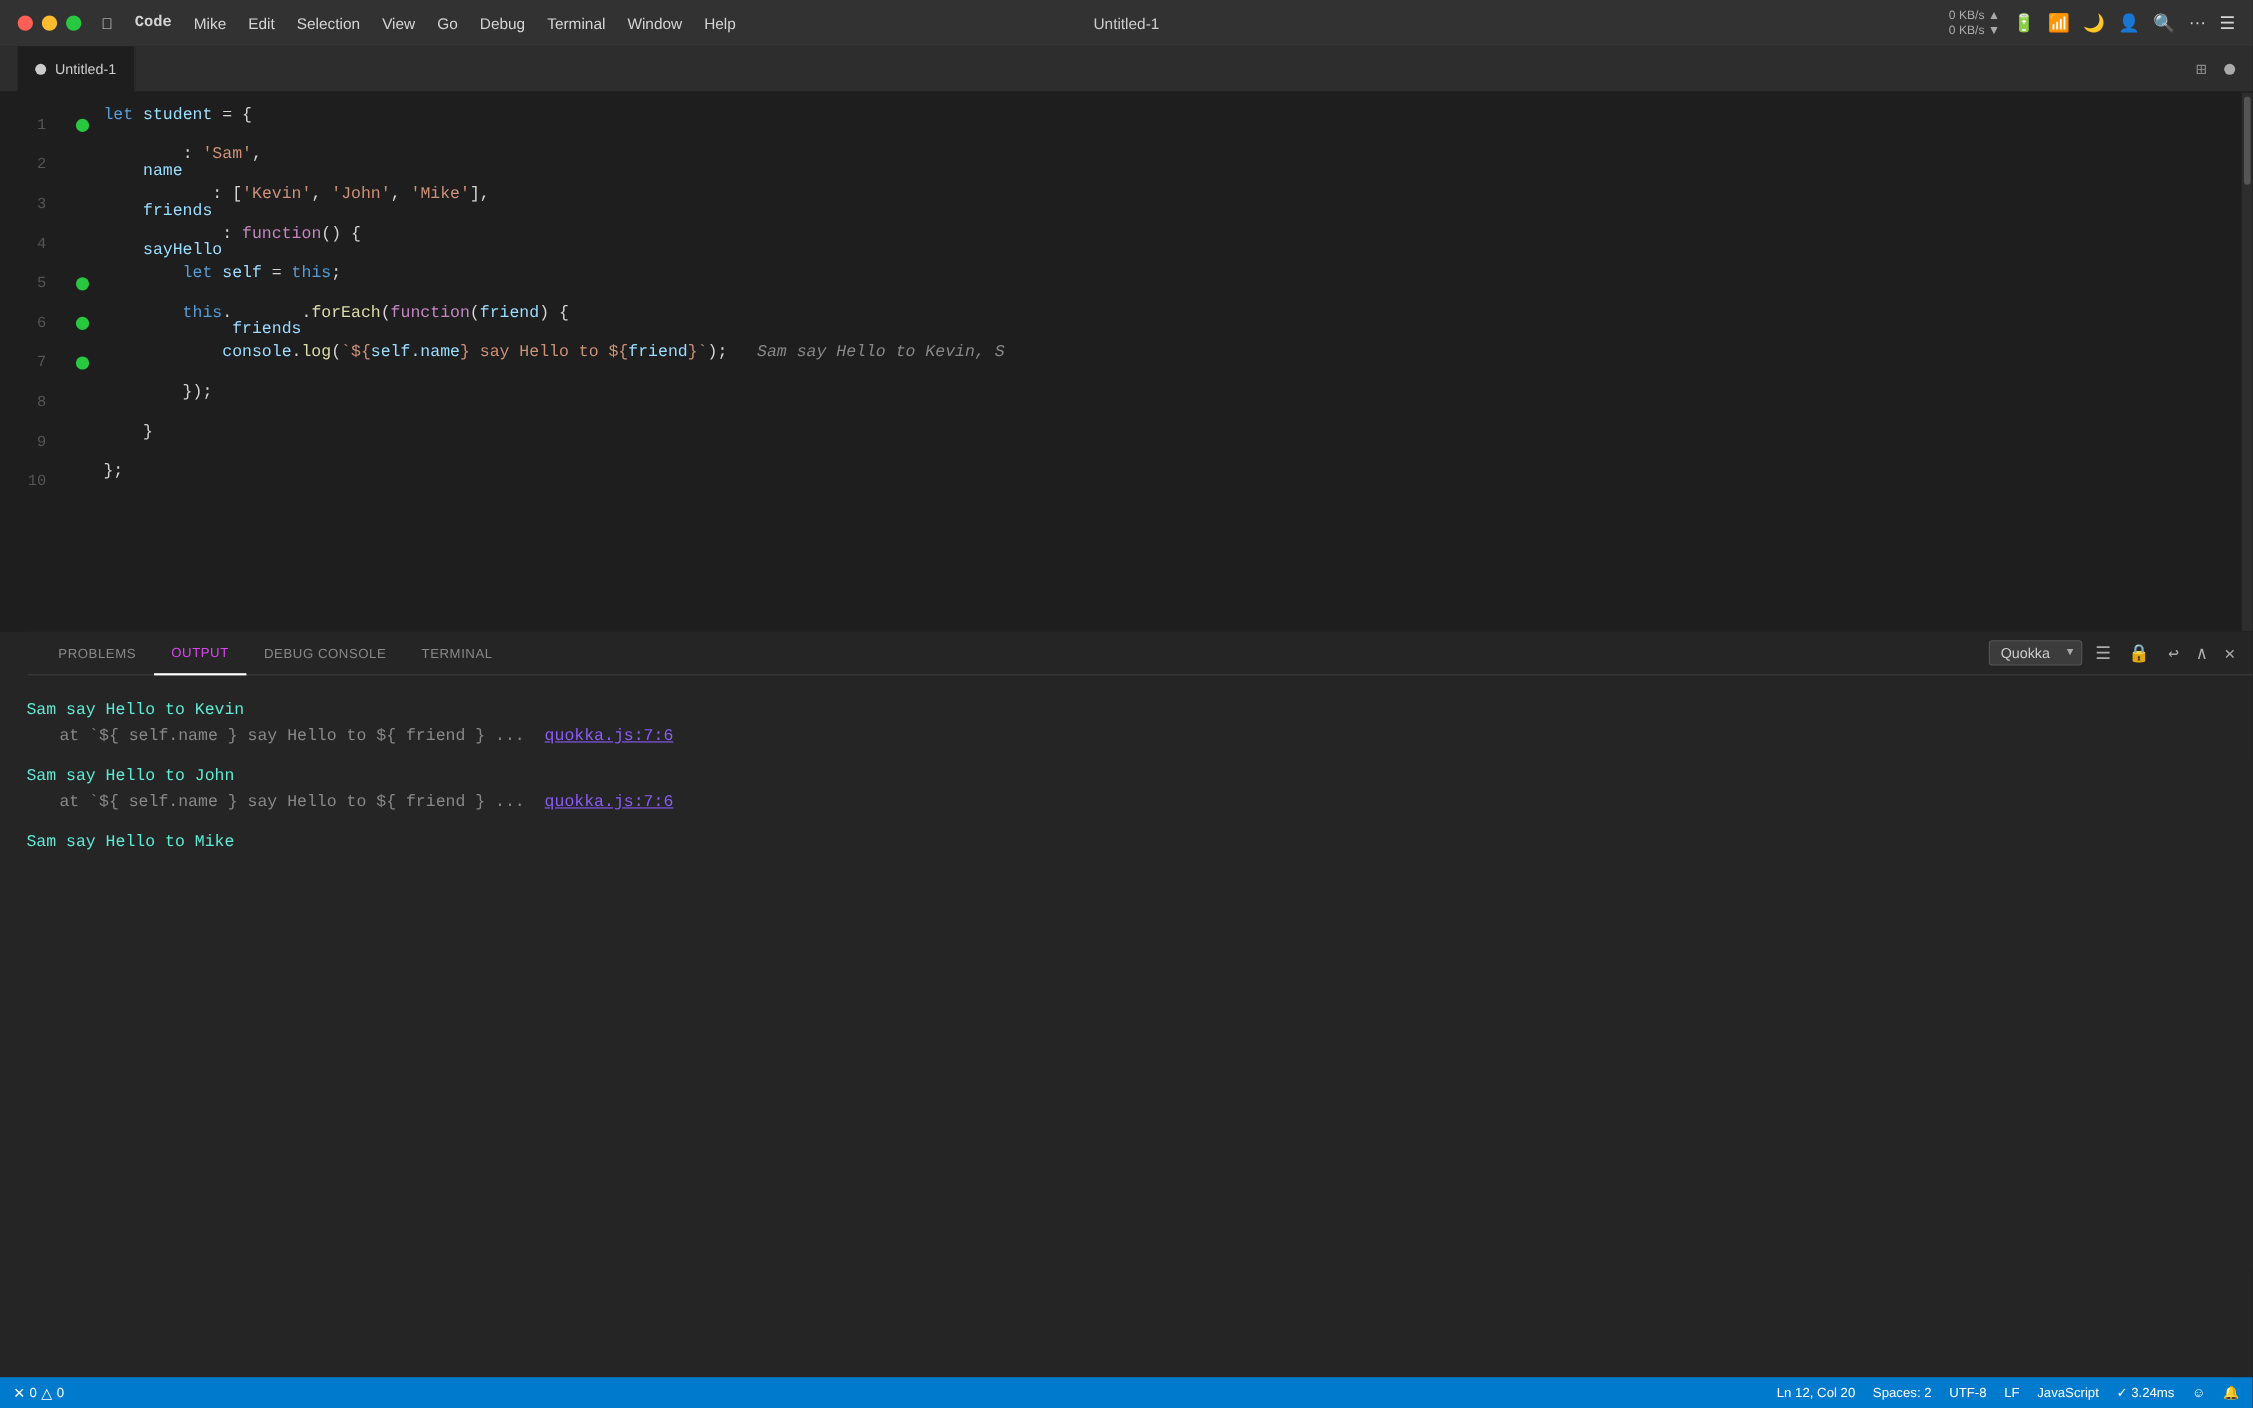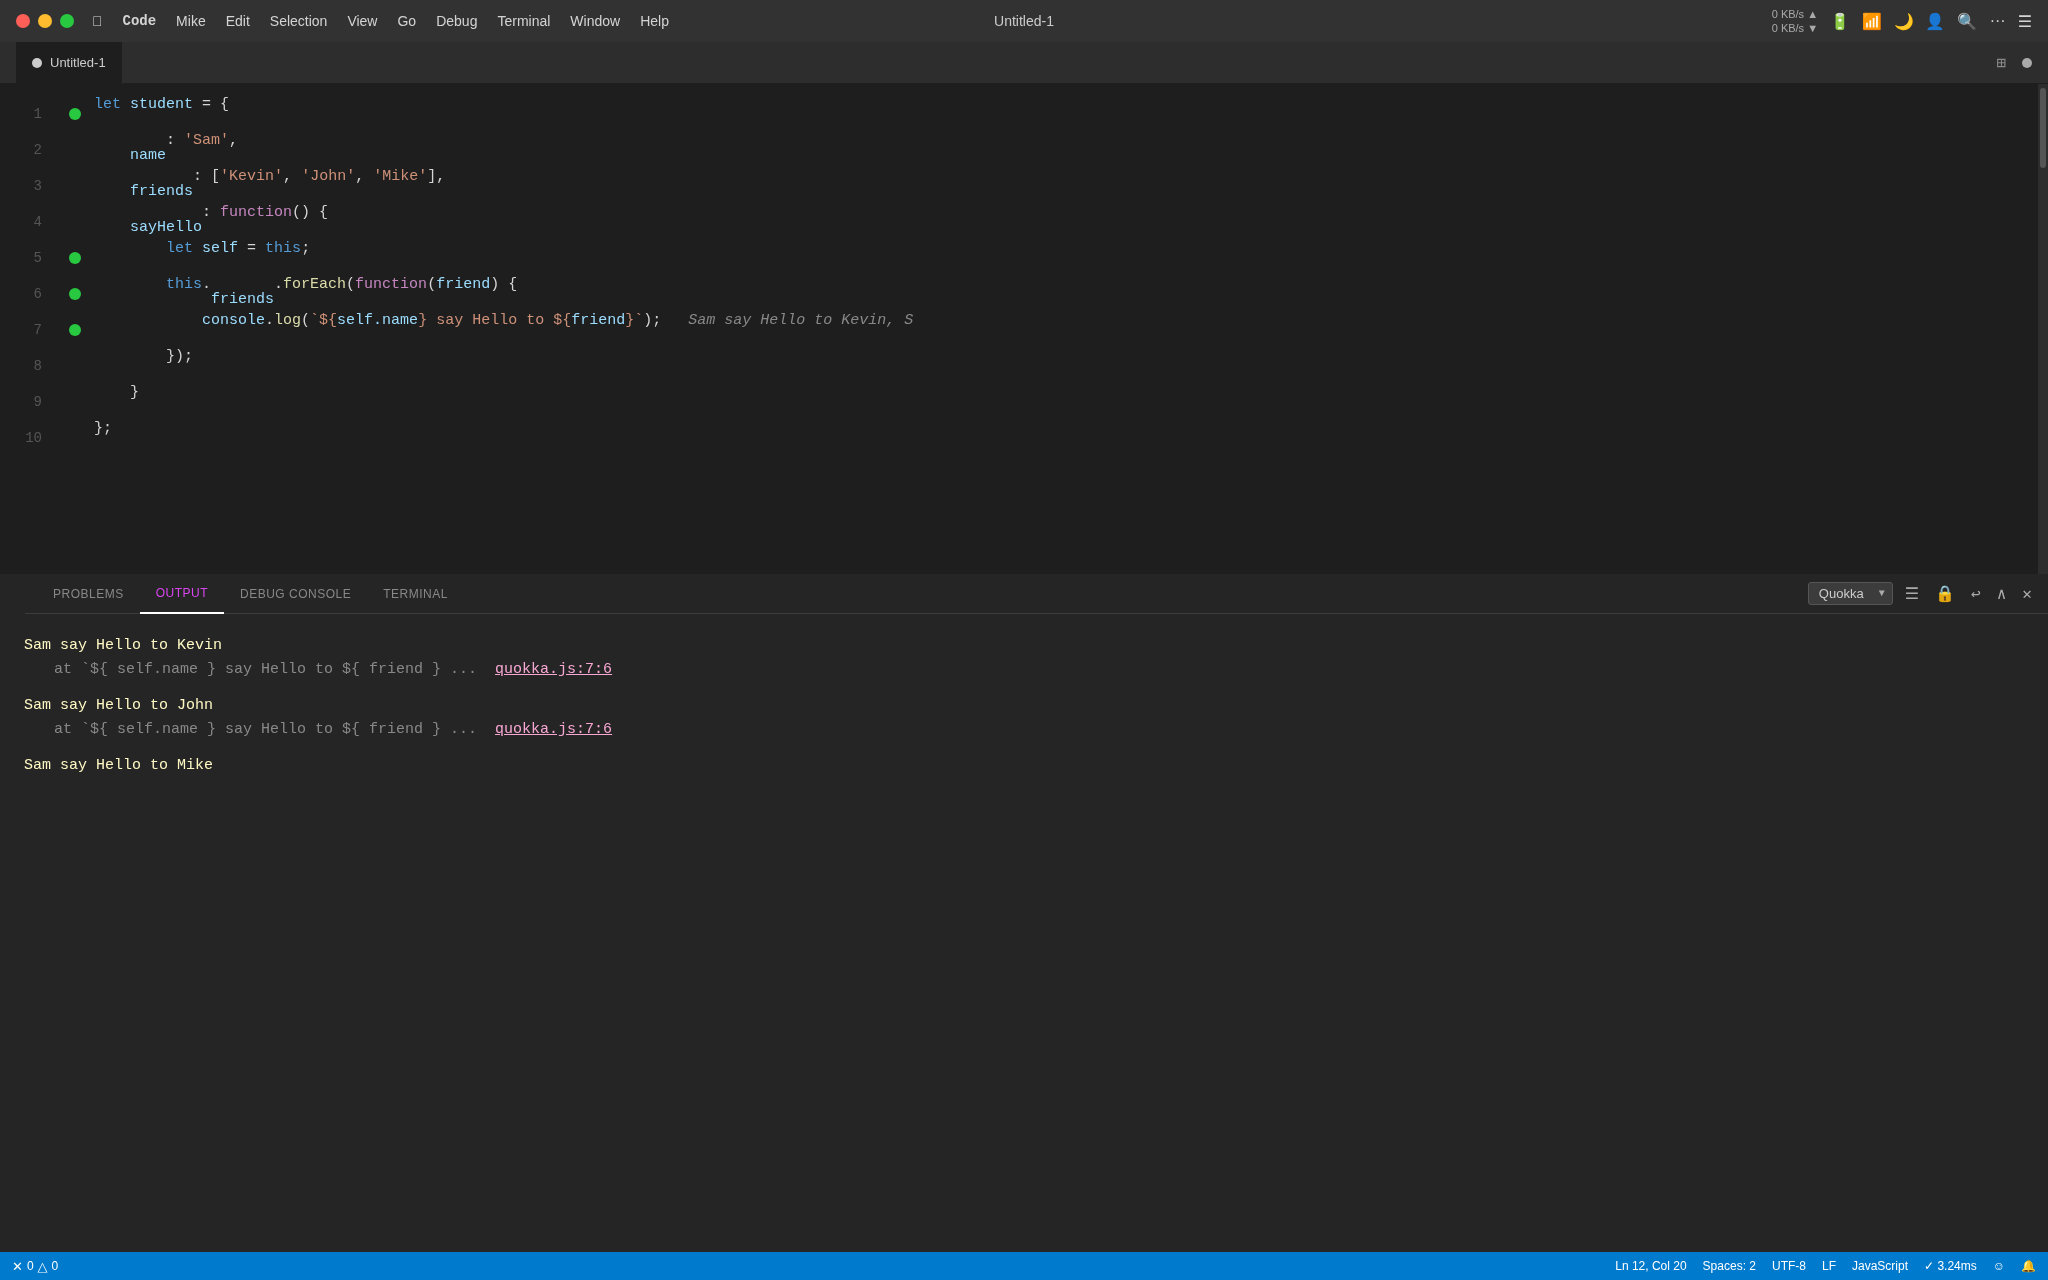--- a/index.html
+++ b/index.html
@@ -270,31 +270,31 @@
     
     .panel-output {
       flex: 1;
       padding: 20px 24px;
       overflow-y: auto;
       font-size: 15px;
       line-height: 1.6;
     }
     .output-line {
       display: block;
-      color: #fef9c3;
+      color: #5eead4;
       margin-bottom: 0;
     }
     .output-at {
       display: block;
       color: #888;
       padding-left: 30px;
       margin-bottom: 12px;
     }
     .output-link {
-      color: #f9a8d4;
+      color: #8b5cf6;
       text-decoration: underline;
     }
 
     
     .statusbar {
       height: 28px;
       background: #007acc;
       display: flex;
       align-items: center;
       padding: 0 12px;

